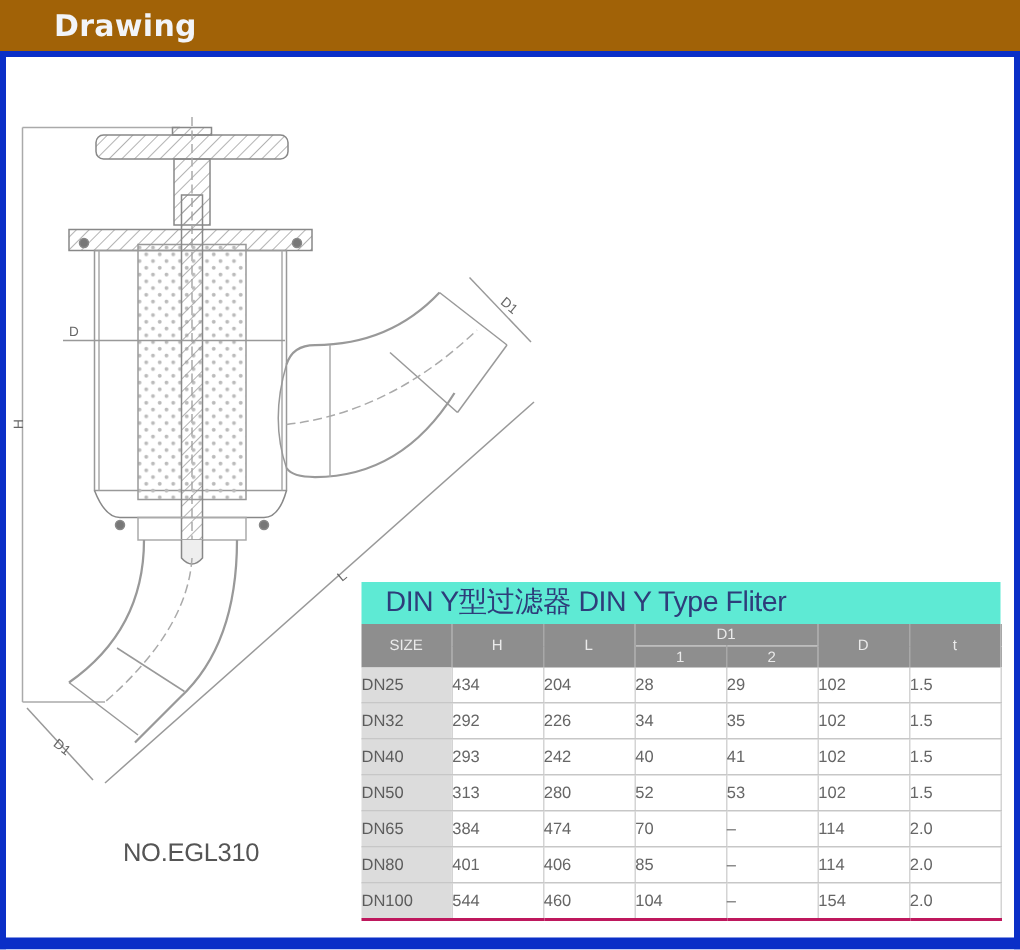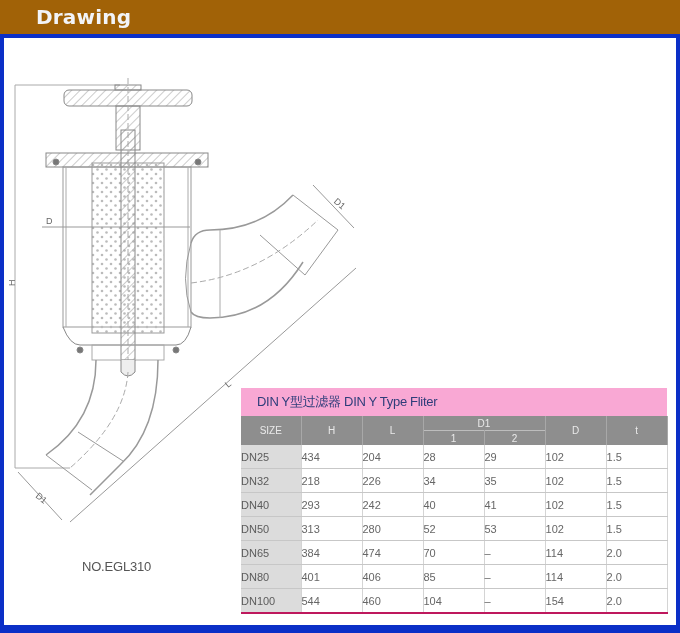--- a/index.html
+++ b/index.html
@@ -19,28 +19,28 @@
   }
   .frame {
     position: absolute; left: 0; top: 38px; width: 676px; height: 586px;
     border-left: 4px solid #0b2fc7; border-right: 4px solid #0b2fc7;
     border-bottom: 8px solid #0b2fc7; box-sizing: border-box;
     width: 680px; height: 595px;
   }
   .drawing { position: absolute; left: 0; top: 38px; }
   .part-number {
     position: absolute; left: 82px; top: 559px;
-    font-size: 13px; color: #555; letter-spacing: -0.2px;
+    font-size: 17px; color: #555; letter-spacing: -0.2px;
   }
   .table-wrap {
     position: absolute; left: 241px; top: 388px; width: 426px;
   }
   .table-title {
-    height: 28px; background: #f9a8d4; color: #2e3d7a;
-    font-size: 13px; padding-left: 16px; line-height: 28px;
+    height: 28px; background: #5eead4; color: #2e3d7a;
+    font-size: 19px; padding-left: 16px; line-height: 28px;
     letter-spacing: -0.3px;
   }
   table {
     border-collapse: collapse; width: 426px; table-layout: fixed;
     font-size: 11px; color: #666;
   }
   th {
     background: #8e8e8e; color: #eaeaea; font-weight: normal;
     height: 14px; padding: 0; border-right: 1px solid #a8a8a8;
     font-size: 10px;
@@ -163,21 +163,21 @@
         <td class="size">DN25</td>
         <td>434</td>
         <td>204</td>
         <td>28</td>
         <td>29</td>
         <td>102</td>
         <td>1.5</td>
       </tr>
       <tr>
         <td class="size">DN32</td>
-        <td>218</td>
+        <td>292</td>
         <td>226</td>
         <td>34</td>
         <td>35</td>
         <td>102</td>
         <td>1.5</td>
       </tr>
       <tr>
         <td class="size">DN40</td>
         <td>293</td>
         <td>242</td>

